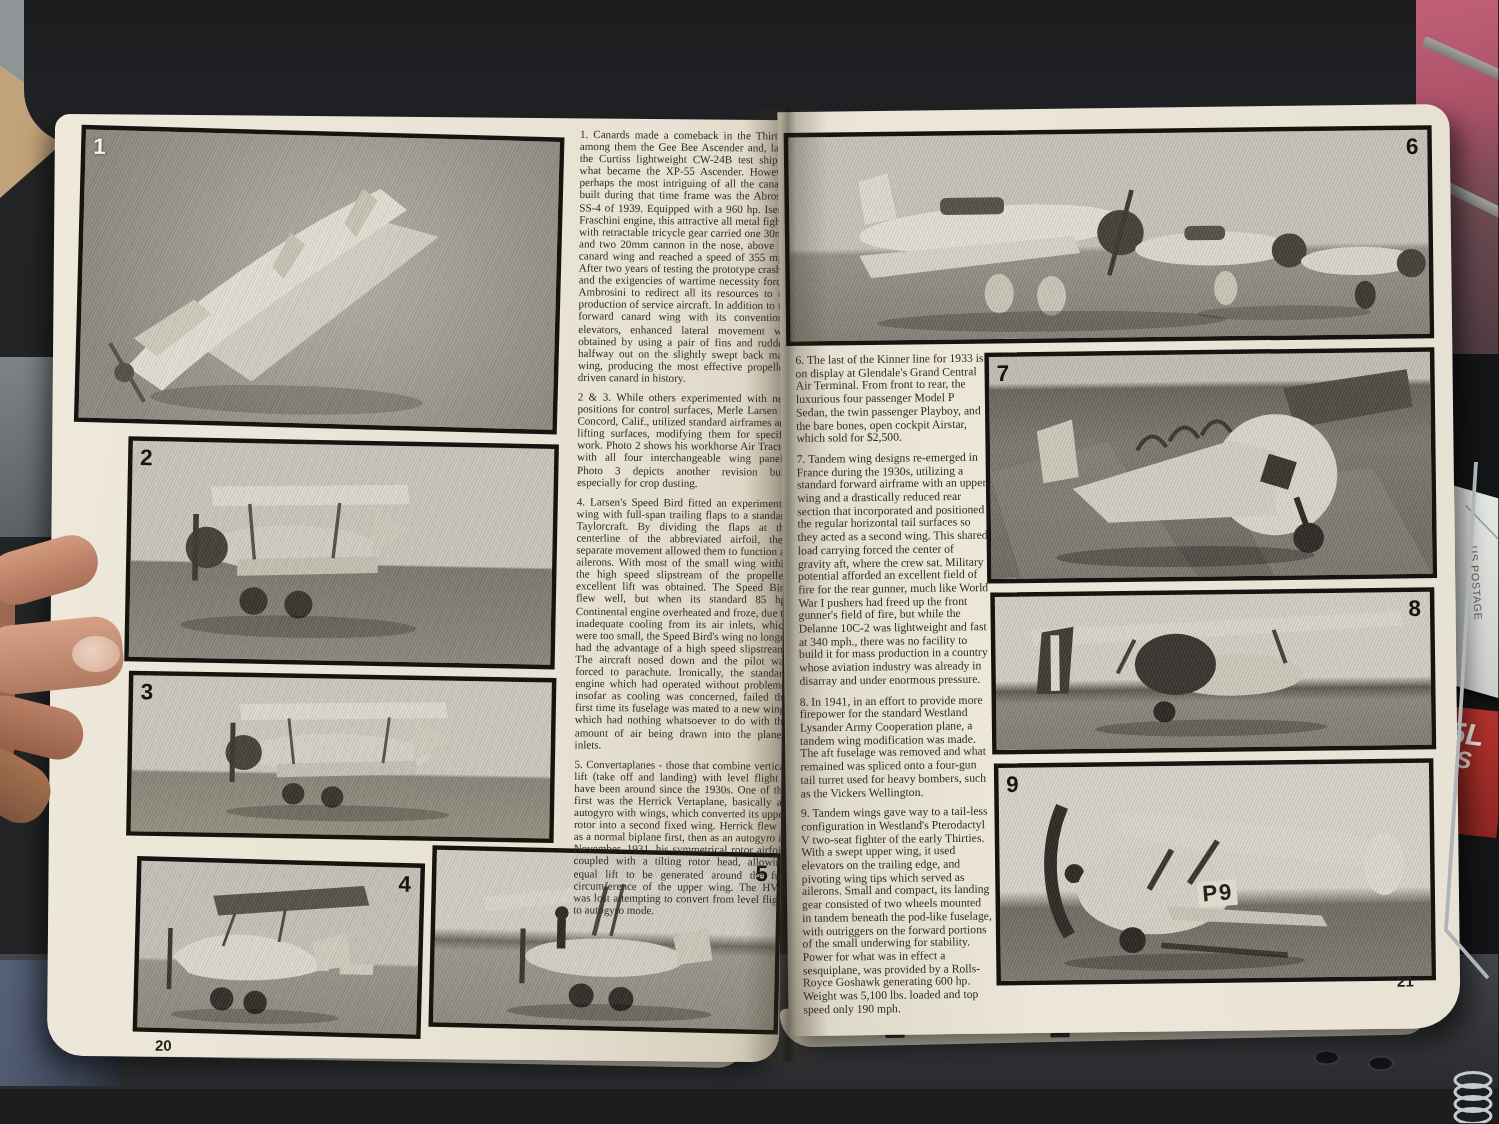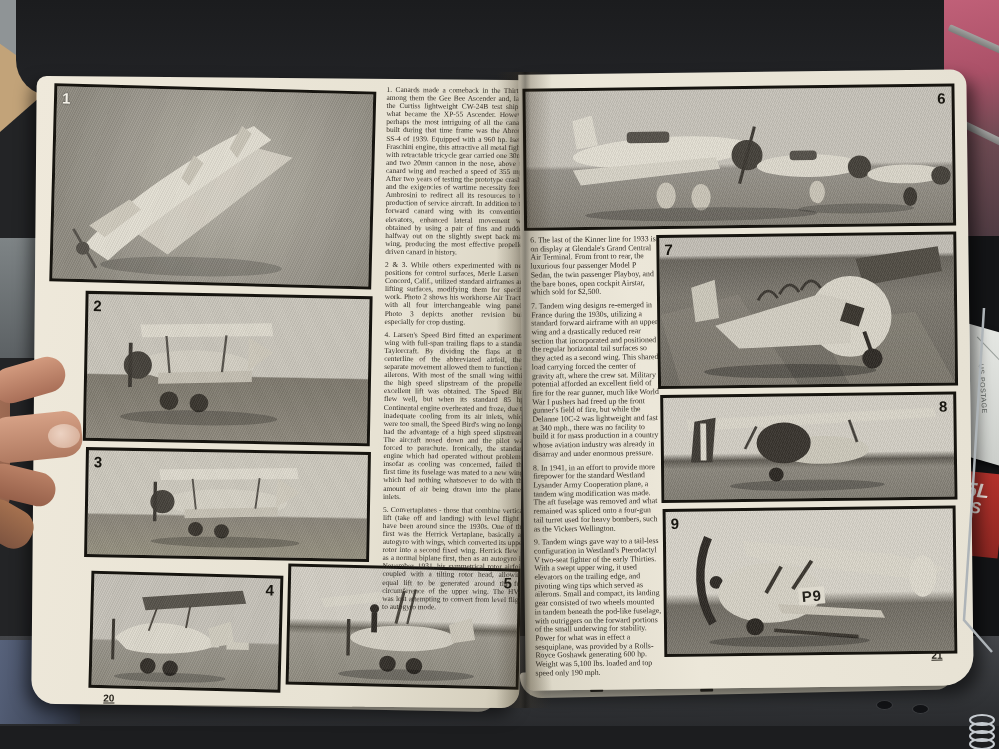--- a/index.html
+++ b/index.html
@@ -61,21 +61,21 @@
   .ph7{left:136px;top:162px;width:300px;height:154px;background:linear-gradient(#c2beb5 12%,#6a665e 15%,#7d7970 40%,#6f6b62);}
   .ph8{left:138px;top:322px;width:296px;height:108px;background:linear-gradient(#d2cec4 55%,#5f5b53 62%,#8b877d 70%,#827e74);}
   .ph9{left:139px;top:436px;width:293px;height:148px;background:linear-gradient(#d6d2c8 58%,#716d64 66%,#7e7a70);}
   .marking{position:absolute;left:46%;top:54%;background:#ddd9cd;color:#24221c;font-family:"Liberation Sans",sans-serif;font-weight:bold;font-size:15px;padding:0 3px;transform:rotate(-4deg);letter-spacing:1px;}
 
   
   .col{position:absolute;color:#2f2a23;}
   .col p{margin:0 0 5px 0;}
   .col-left{left:350px;top:7px;width:142px;font-size:7.4px;line-height:8.1px;text-align:justify;}
   .col-right{left:10px;top:162px;width:127px;font-size:7.8px;line-height:8.7px;text-align:left;}
-  .pagenum{position:absolute;font-family:"Liberation Sans",sans-serif;font-weight:bold;font-size:10px;color:#26231c;text-decoration:underline;}
+  .pagenum{position:absolute;font-family:"Liberation Sans",sans-serif;font-weight:bold;font-size:10px;color:#26231c;}
   .pagenum-20{left:72px;top:616px;}
   .pagenum-21{left:406px;top:580px;}
 
   
   .hand{left:-8px;top:328px;width:110px;height:260px;z-index:30;filter:blur(.4px);}
   .finger{position:absolute;border-radius:18px;}
   .f1{left:0;top:34px;width:74px;height:36px;transform:rotate(-16deg);background:linear-gradient(#d29a7e,#a96f58);}
   .f2{left:-2px;top:86px;width:92px;height:46px;transform:rotate(-6deg);background:linear-gradient(#d6a186,#b07a61);}
   .nail{position:absolute;left:56px;top:96px;width:32px;height:24px;border-radius:50%;background:radial-gradient(circle at 40% 40%,#ecd2c2,#d3a992);}
   .f3{left:-6px;top:140px;width:70px;height:34px;transform:rotate(14deg);background:linear-gradient(#b98065,#96604a);}

